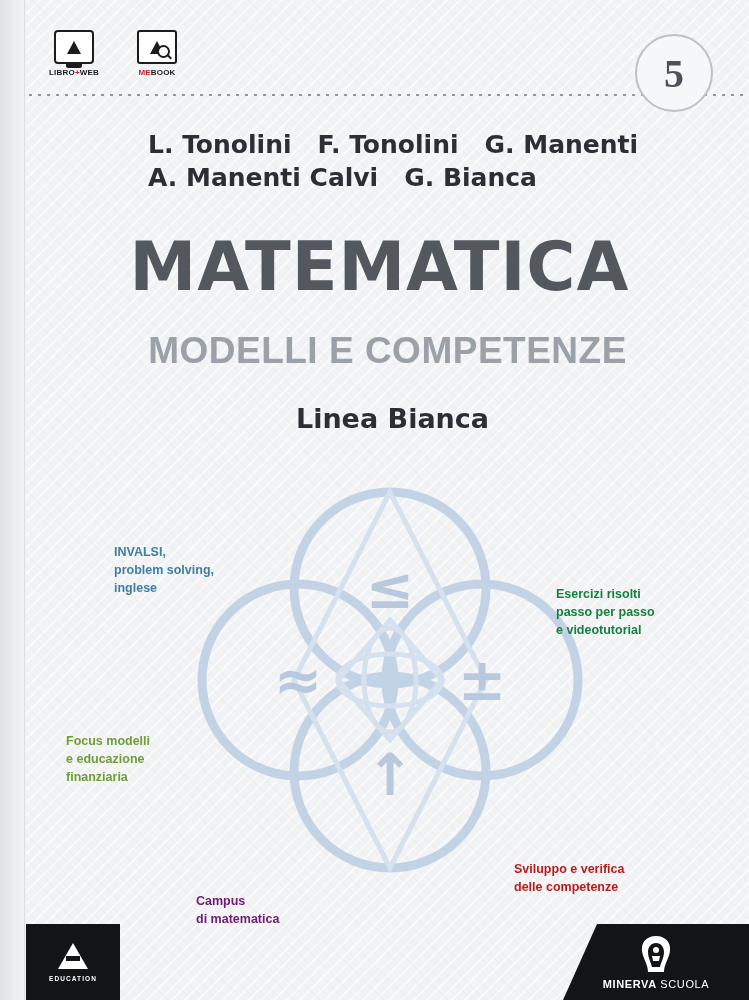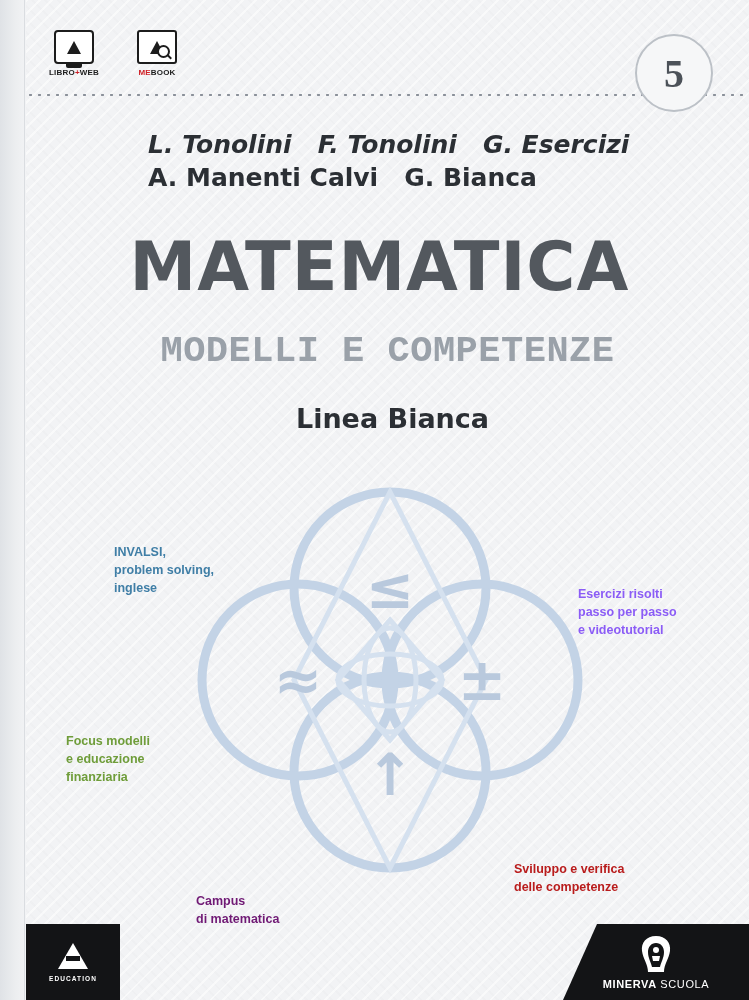--- a/index.html
+++ b/index.html
@@ -161,42 +161,42 @@
     position: absolute;
     left: 148px;
     top: 128px;
     width: 520px;
     color: #2b2f34;
     font-size: 25px;
     line-height: 1.32;
     font-weight: bold;
     font-family: "DejaVu Sans", sans-serif;
   }
-  .authors .row1 span { margin-right: 26px; font-style: italic; }
+  .authors .row1 span { margin-right: 26px; }
   .authors .row2 span { margin-right: 26px; }
 
   
   .title-main {
     position: absolute;
     left: 0; right: 0;
     top: 228px;
     text-align: center;
     font-family: "DejaVu Sans", sans-serif;
     font-weight: bold;
     font-size: 67px;
     letter-spacing: 1px;
     color: #53585e;
     padding-left: 10px;
   }
   .title-sub {
     position: absolute;
     left: 0; right: 0;
     top: 330px;
     text-align: center;
-    font-family: Liberation Mono, monospace;
+    font-family: Liberation Sans, sans-serif;
     font-weight: bold;
     font-size: 37px;
     letter-spacing: 0.5px;
     color: #9aa1a9;
     padding-left: 26px;
   }
   .title-line {
     position: absolute;
     left: 0; right: 0;
     top: 403px;
@@ -219,21 +219,21 @@
 
   
   .callout {
     position: absolute;
     font-size: 12.5px;
     font-weight: bold;
     line-height: 1.45;
     margin-top: 36px;
   }
   .c-invalsi { left: 114px; top: 507px; color: #3f7ea6; width: 150px; }
-  .c-esercizi { left: 578px; top: 549px; color: #8b5cf6; width: 160px; }
+  .c-esercizi { left: 556px; top: 549px; color: #15803d; width: 160px; }
   .c-focus   { left: 66px;  top: 696px; color: #6f9d3a; width: 140px; }
   .c-sviluppo{ left: 514px; top: 824px; color: #b91c1c; width: 160px; }
   .c-campus  { left: 196px; top: 856px; color: #701a75; width: 150px; }
 
   
   .logo-mondadori {
     position: absolute;
     left: 26px;
     bottom: 0;
     width: 94px;
@@ -324,21 +324,21 @@
     </div>
 
   </div>
 
   <div class="dotted-rule"></div>
 
   <div class="volume-circle">5</div>
 
   <div class="authors">
     <div class="row1">
-      <span>L. Tonolini</span><span>F. Tonolini</span><span>G. Esercizi</span>
+      <span>L. Tonolini</span><span>F. Tonolini</span><span>G. Manenti</span>
     </div>
     <div class="row2">
       <span>A. Manenti Calvi</span><span>G. Bianca</span>
     </div>
   </div>
 
   <div class="title-main">MATEMATICA</div>
   <div class="title-sub">MODELLI E COMPETENZE</div>
   <div class="title-line">Linea Bianca</div>
 

